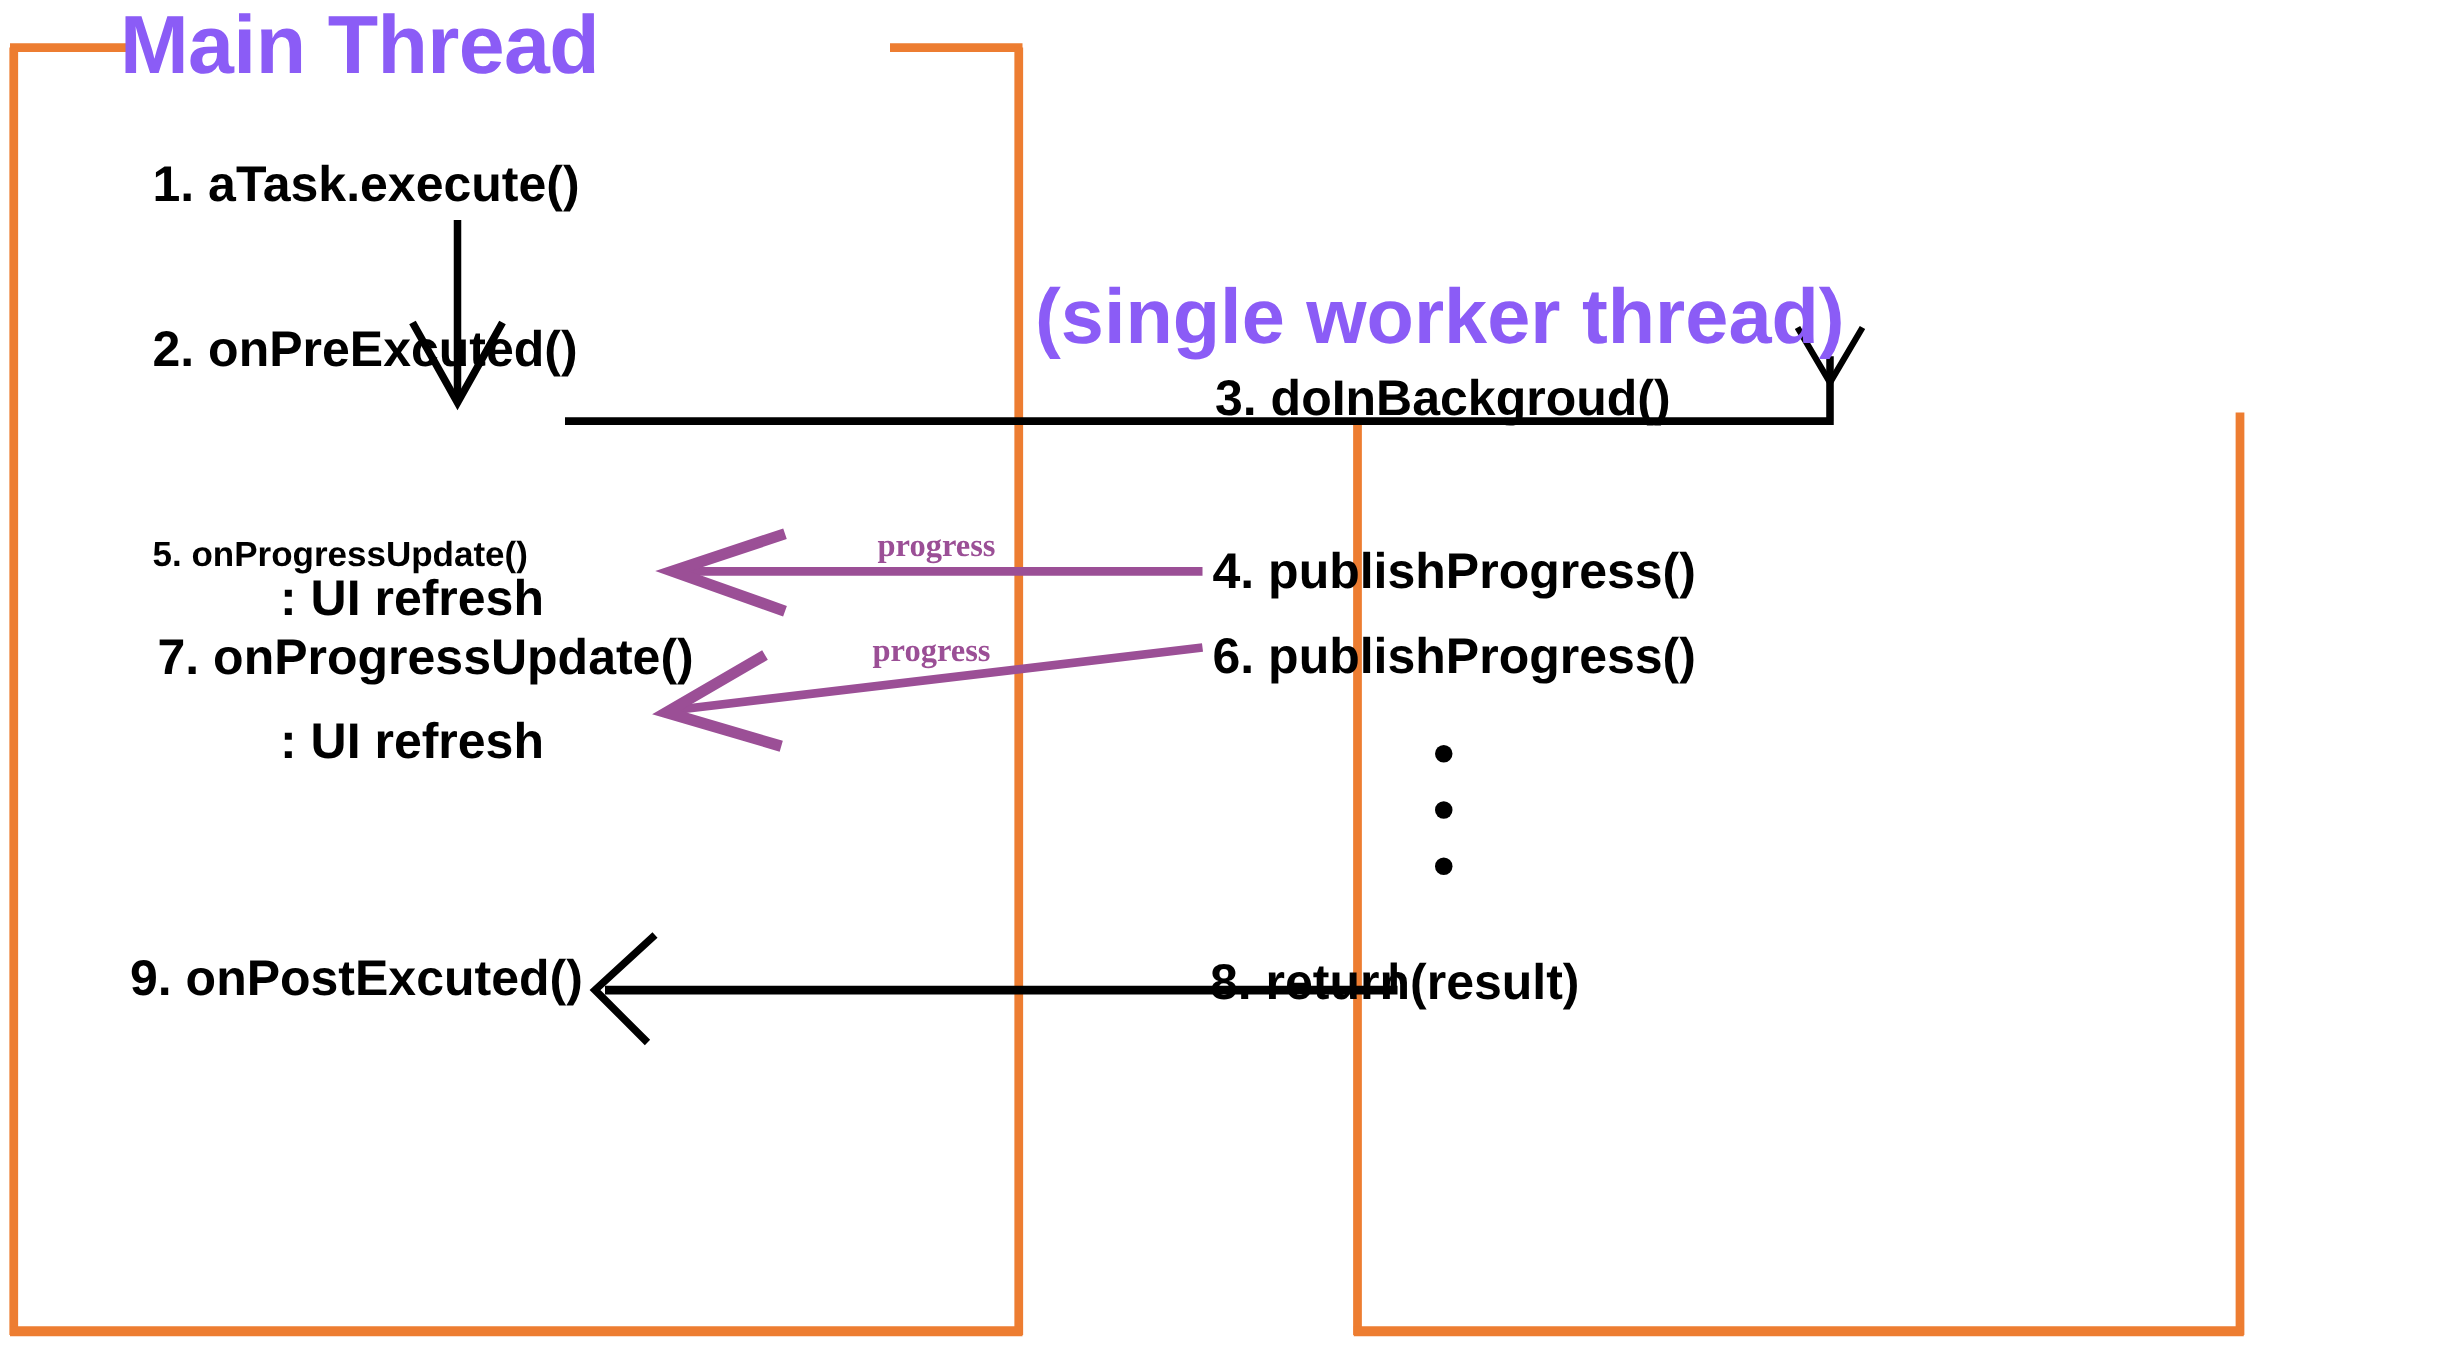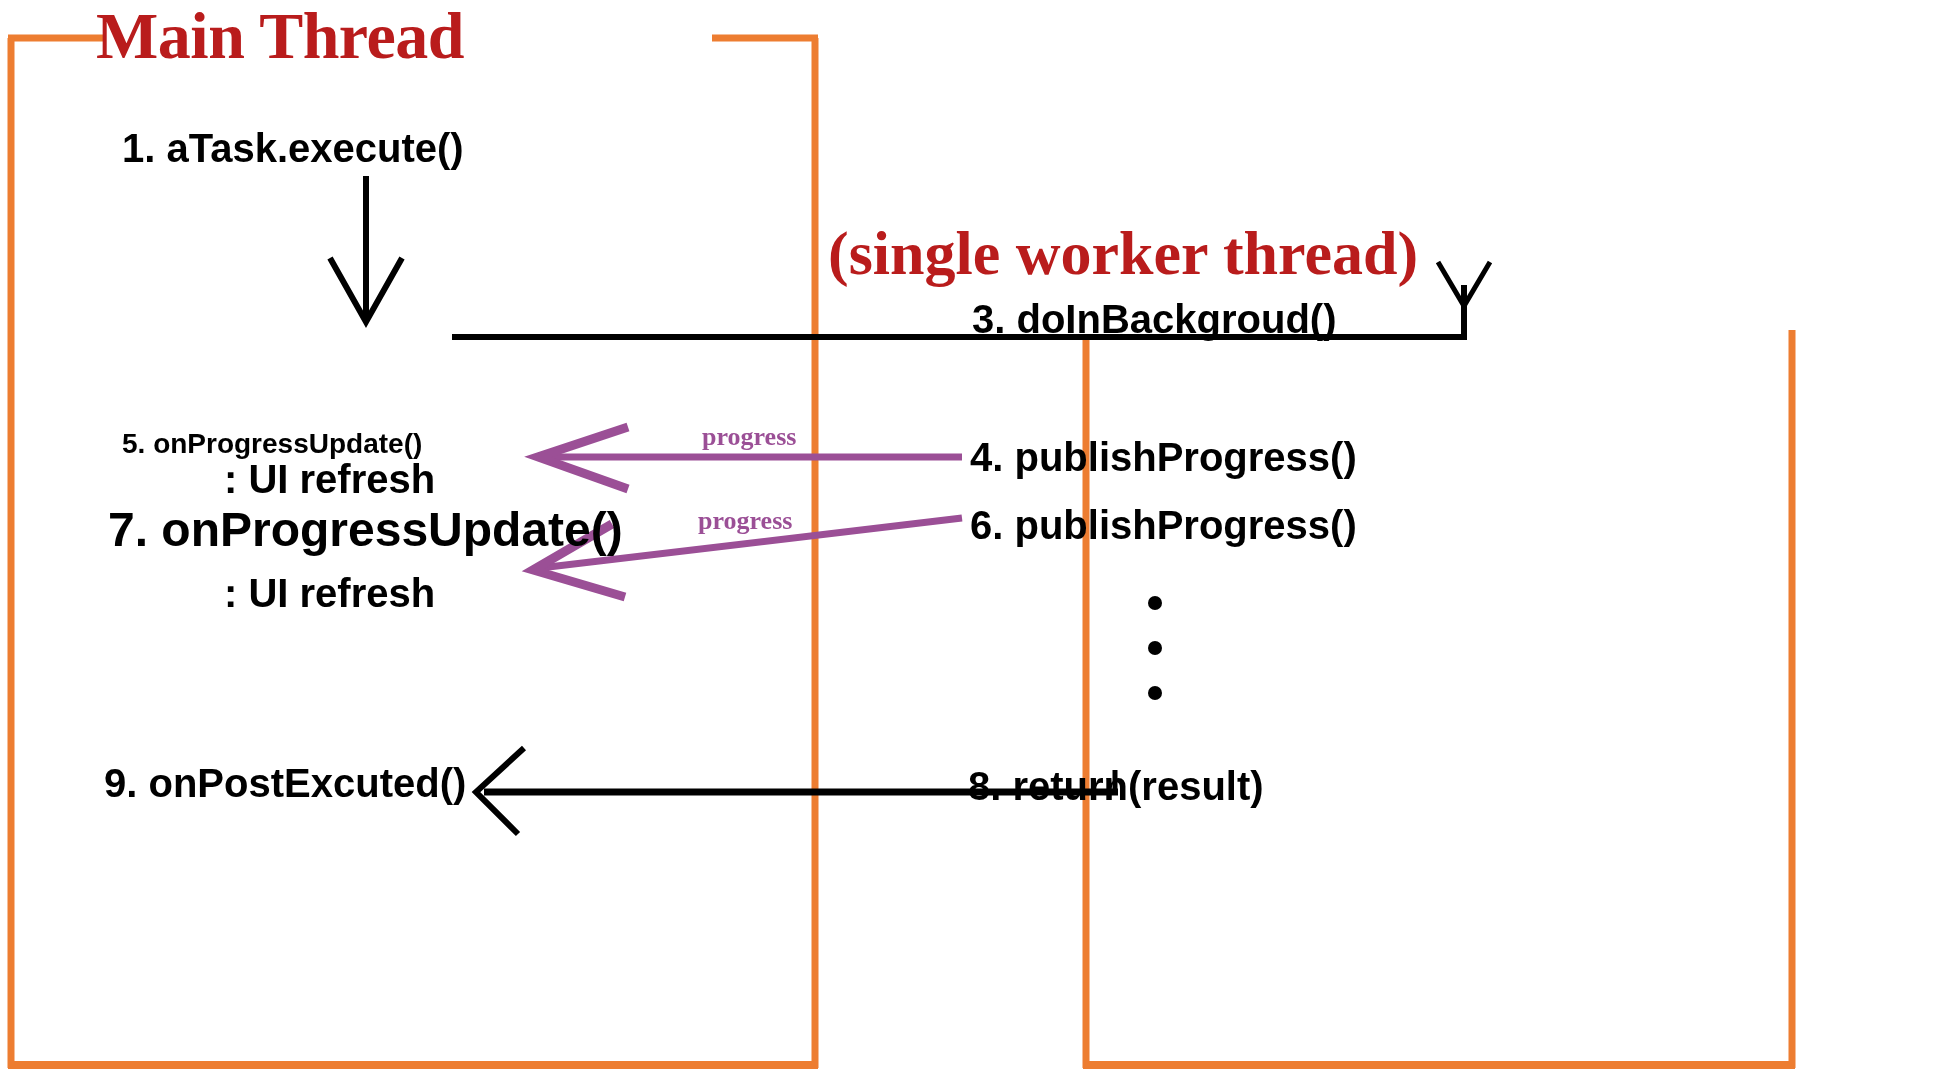--- a/index.html
+++ b/index.html
@@ -26,23 +26,23 @@
     position: absolute;
     white-space: pre;
     font-family: "Liberation Sans", sans-serif;
     font-weight: bold;
     color: #000000;
     line-height: 1;
   }
   .title {
     position: absolute;
     white-space: pre;
-    font-family: Liberation Serif, serif;
+    font-family: Liberation Sans, sans-serif;
     font-weight: bold;
-    color: #b91c1c;
+    color: #8b5cf6;
     line-height: 1.02;
   }
   .plabel {
     position: absolute;
     white-space: pre;
     font-family: Liberation Serif, serif;
     font-weight: bold;
     color: #9B4F96;
     line-height: 1;
   }
@@ -55,21 +55,21 @@
     left: 828px; top: 96px;
     font-size: 62px;
     text-align: left;
   }
   #title-asynctask .l2 { display: block; }
   #step1 { left: 122px; top: 128px; font-size: 40px; }
   #step2 { left: 122px; top: 260px; font-size: 40px; }
   #step3 { left: 972px; top: 299px; font-size: 40px; }
   #step5 { left: 122px; top: 406px; font-size: 28px; margin-top: 24px; }
   #step5b { left: 224px; top: 459px; font-size: 40px; }
-  #step7 { left: 108px; top: 506px; font-size: 48px; }
+  #step7 { left: 126px; top: 506px; font-size: 40px; }
   #step7b { left: 224px; top: 573px; font-size: 40px; }
   #step4 { left: 970px; top: 437px; font-size: 40px; }
   #step6 { left: 970px; top: 505px; font-size: 40px; }
   #step8 { left: 968px; top: 734px; font-size: 40px; margin-top: 32px; }
   #step9 { left: 104px; top: 763px; font-size: 40px; }
   #prog1 { left: 702px; top: 424px; font-size: 26px; }
   #prog2 { left: 698px; top: 508px; font-size: 26px; }
 </style>
 </head>
 <body>
@@ -134,20 +134,21 @@
   </svg>
 
   <div class="title" id="title-main-thread">Main Thread</div>
 
   <div class="title" id="title-asynctask">
     <span class="l2">(single worker thread)</span>
   </div>
 
   <div class="lbl" id="step1">1. aTask.execute()</div>
 
+  <div class="lbl" id="step2">2. onPreExcuted()</div>
 
   <div class="lbl" id="step3">3. doInBackgroud()</div>
 
   <div class="lbl" id="step5">5. onProgressUpdate()</div>
 
   <div class="lbl" id="step5b">: UI refresh</div>
 
   <div class="lbl" id="step7">7. onProgressUpdate()</div>
 
   <div class="lbl" id="step7b">: UI refresh</div>

